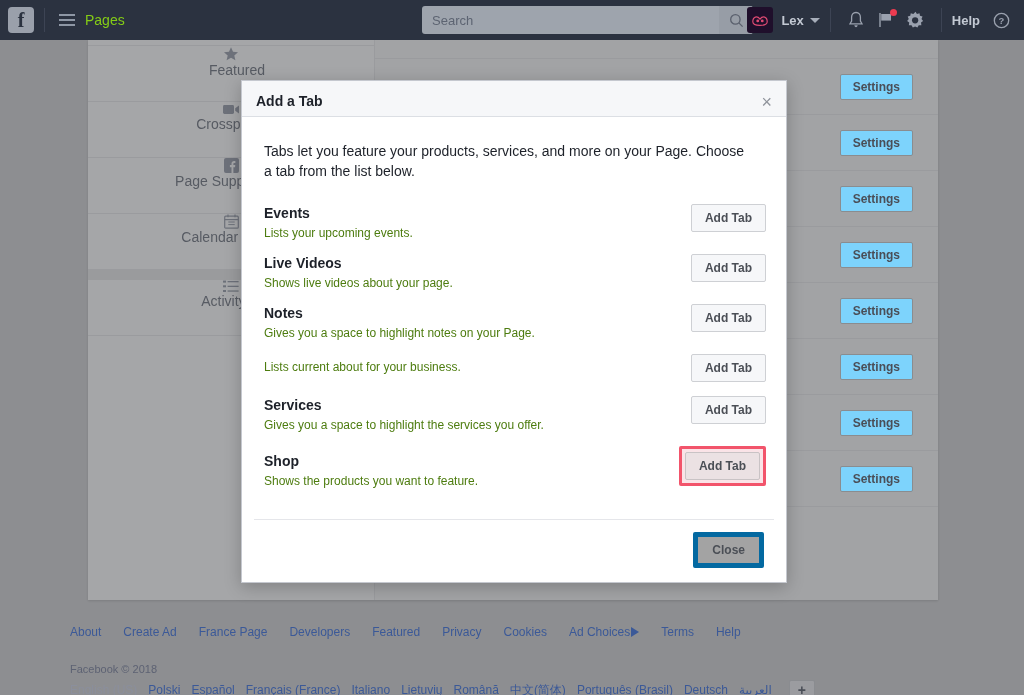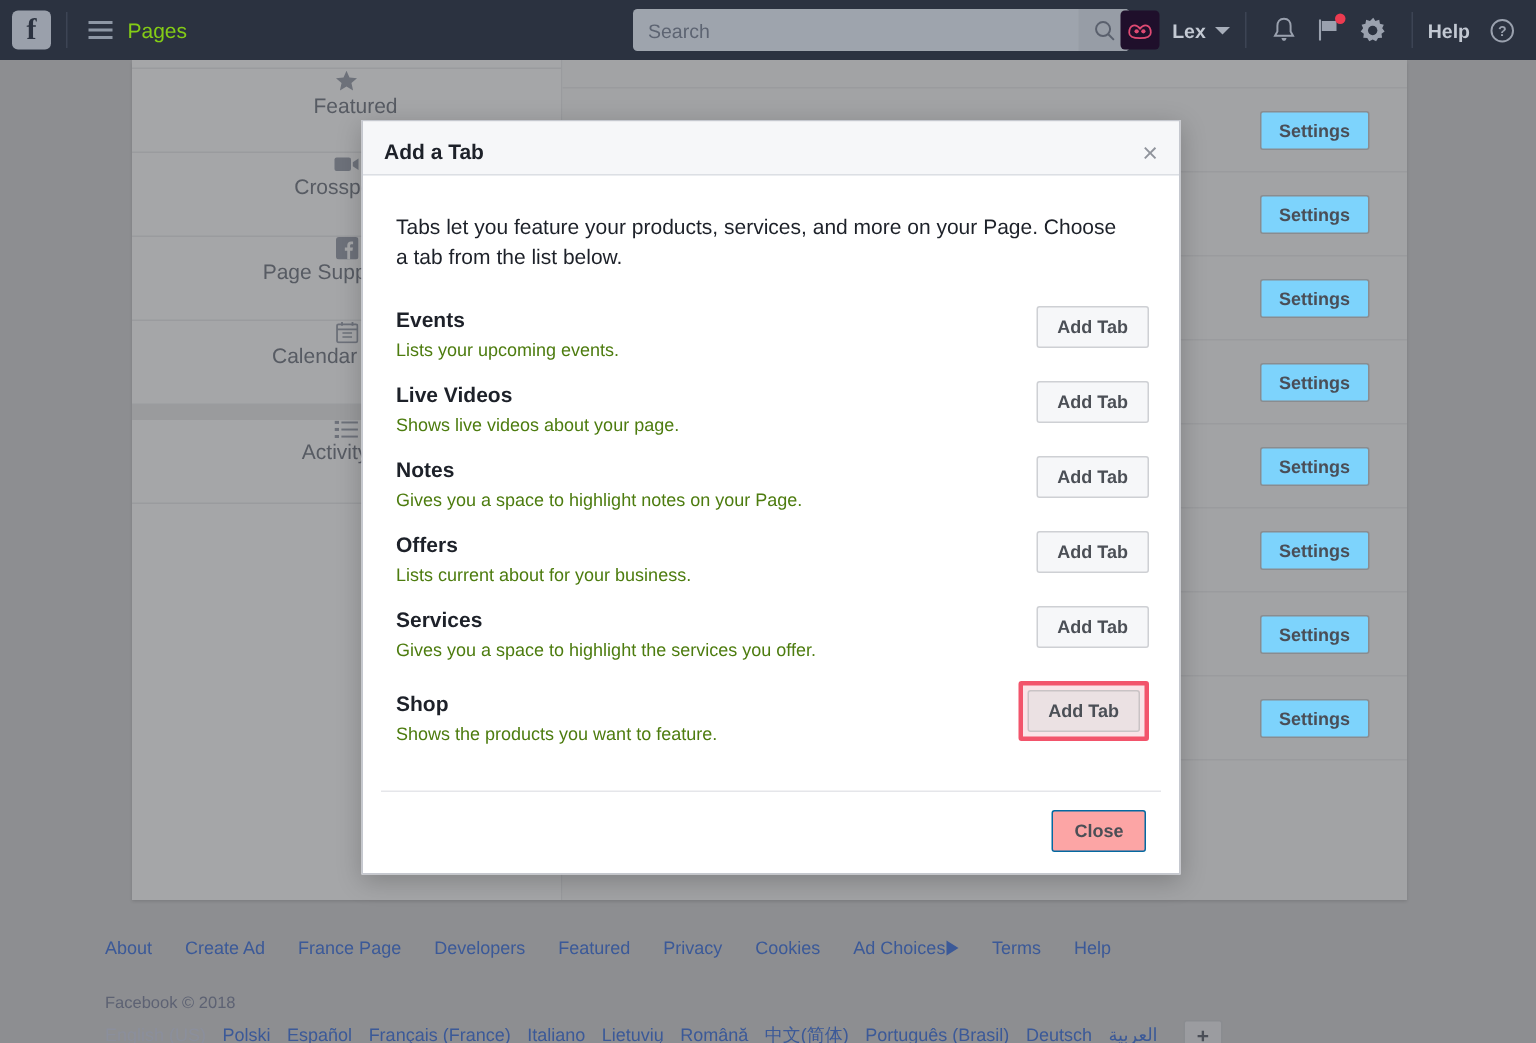--- a/index.html
+++ b/index.html
@@ -197,21 +197,21 @@
     padding: 3px; border-radius: 2px; display: inline-block;
   }
   .hl-wrap .addtab-btn { background: #ebe1e3; border-color: #c9c3c5; }
   .modal-foot {
     border-top: 1px solid #e5e6ea;
     margin: 0 12px;
     padding: 12px 10px 14px 10px;
     display: flex; justify-content: flex-end;
   }
   .close-btn {
-    background: #fca5a5; border: 1px solid #0369a1;
+    background: #a3a3a3; border: 5px solid #0369a1;
     border-radius: 2px; padding: 6px 14px;
     font-size: 12px; font-weight: bold; color: #4b4f56;
     cursor: pointer;
     font-family: "Liberation Sans", sans-serif;
   }
 </style>
 </head>
 <body>
 
 <div class="topbar">
@@ -441,21 +441,20 @@
     <div class="tab-row">
       <div class="tab-txt">
         <div class="tab-name">Notes</div>
         <div class="tab-desc">Gives you a space to highlight notes on your Page.</div>
       </div>
       <button class="addtab-btn">Add Tab</button>
     </div>
 
     <div class="tab-row">
       <div class="tab-txt">
-        <div class="tab-name">Offers</div>
         <div class="tab-desc">Lists current about for your business.</div>
       </div>
       <button class="addtab-btn">Add Tab</button>
     </div>
 
     <div class="tab-row">
       <div class="tab-txt">
         <div class="tab-name">Services</div>
         <div class="tab-desc">Gives you a space to highlight the services you offer.</div>
       </div>

